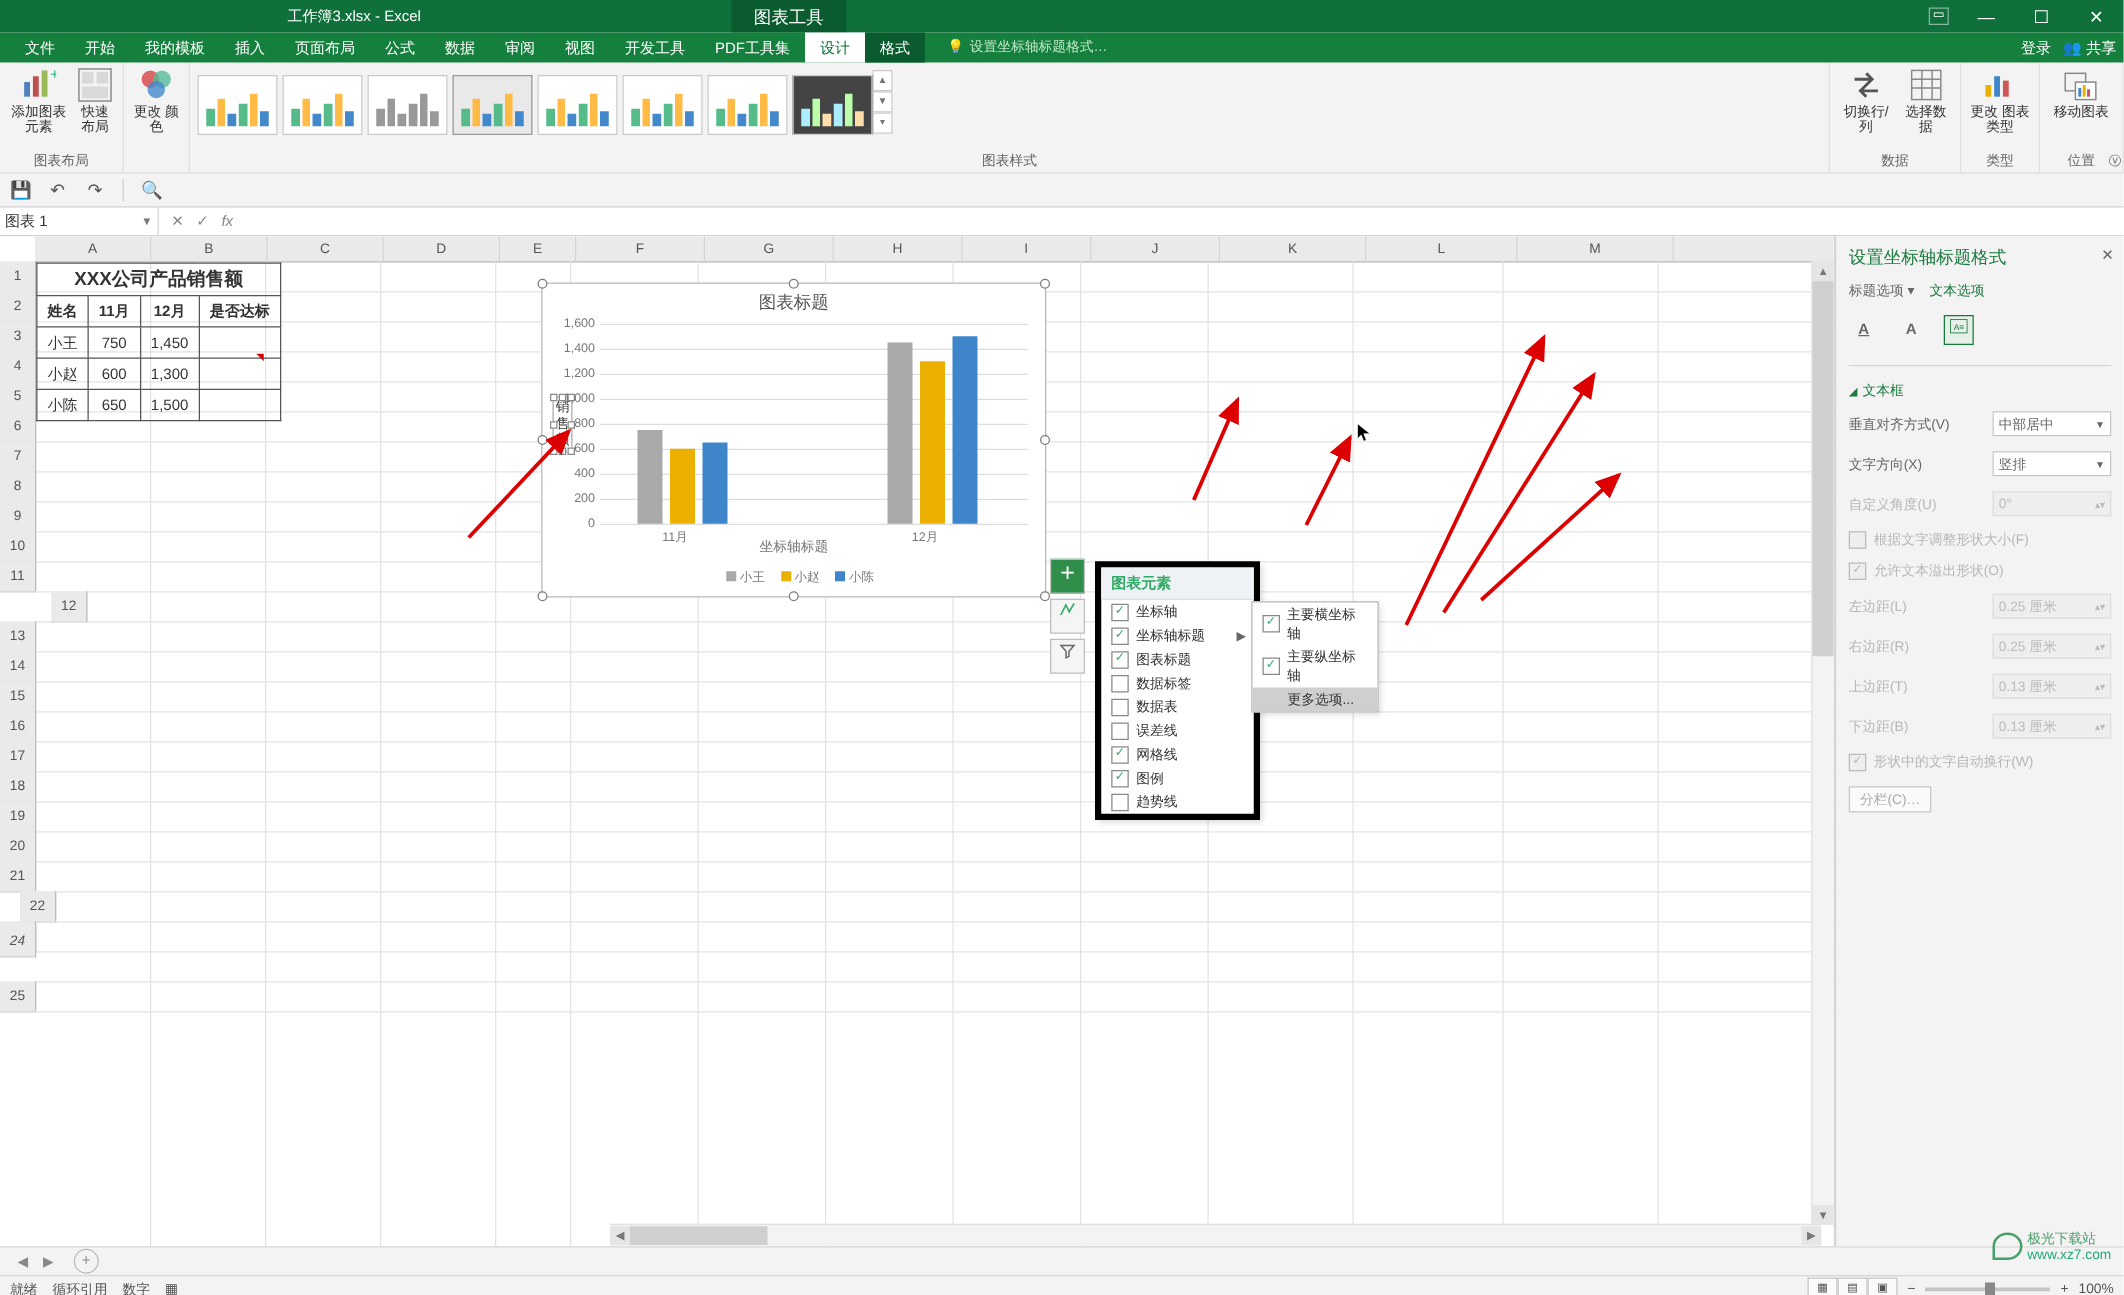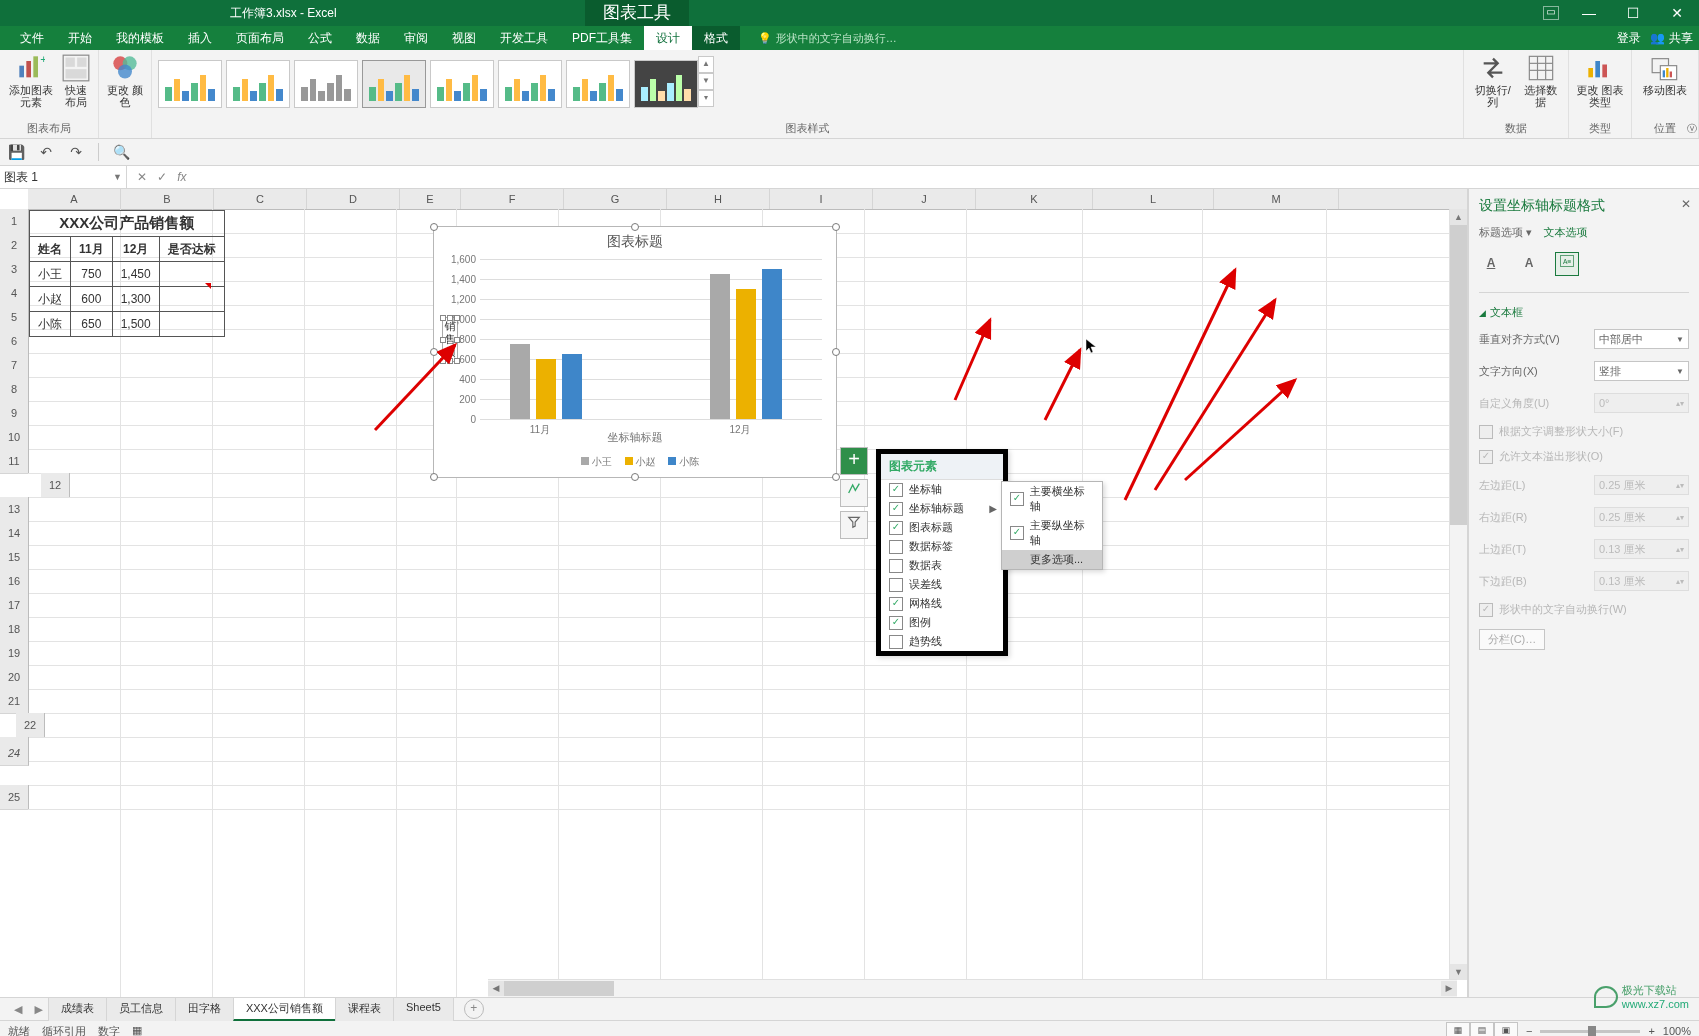--- a/index.html
+++ b/index.html
@@ -1,21 +1,21 @@
 <!DOCTYPE html>
 <html><head>
 <meta charset="utf-8">
 <style>
   html, body { margin: 0; padding: 0; font-family: "Microsoft YaHei", Arial, sans-serif; font-size: 12px; color: #333; background: #fff; height: 100%; overflow: hidden; -webkit-user-select: none; }
   .arrow { position: absolute; pointer-events: none; z-index: 50; }
 
   
   .title-bar { height: 26px; background: #0f703b; color: #fff; display: flex; align-items: center; position: relative; }
   .title-text { position: absolute; left: 230px; font-size: 12px; }
-  .title-chart-tools { position: absolute; left: 585px; top: 0; background: #0a5c2e; height: 26px; line-height: 26px; padding: 0 18px; color: #fff; font-size: 17px; }
+  .title-chart-tools { position: absolute; left: 585px; top: 0; background: #0a5c2e; height: 26px; line-height: 26px; padding: 0 18px; color: #fff; font-size: 14px; }
   .title-win-controls { position: absolute; right: 0; display: flex; }
   .title-win-controls div { width: 44px; height: 26px; text-align: center; line-height: 26px; font-size: 14px; cursor: default; }
   .title-restore { margin-right: 8px; border: 1px solid rgba(255,255,255,0.5); width: 14px !important; height: 12px !important; margin-top: 6px; padding: 0 !important; line-height: 10px !important; font-size: 10px !important; }
 
   
   .menu-bar { height: 24px; background: #15803d; display: flex; align-items: stretch; padding-left: 8px; position: relative; }
   .menu-tab { color: #fff; font-size: 12px; padding: 0 12px; line-height: 24px; cursor: default; }
   .menu-tab.active { background: #fff; color: #0f703b; }
   .menu-tab.context1 { background: #0a5c2e; }
   .menu-tell { color: #bde5c8; margin-left: 18px; line-height: 24px; font-size: 11px; display: flex; align-items: center; gap: 4px;}
@@ -167,21 +167,21 @@
   <div class="menu-tab">公式</div>
   <div class="menu-tab">数据</div>
   <div class="menu-tab">审阅</div>
   <div class="menu-tab">视图</div>
   <div class="menu-tab">开发工具</div>
   <div class="menu-tab">PDF工具集</div>
   <div class="menu-tab active context1" style="background:#fff;color:#0f703b;">设计</div>
   <div class="menu-tab context1" style="background:#0a5c2e;">格式</div>
   <div class="menu-tell">
       <span>💡</span>
-      <span>形状中的文字自动换行…</span>
+      <span>设置坐标轴标题格式…</span>
     </div>
   <div class="menu-right">
     <span>登录</span>
     <span>👥 <span>共享</span></span>
   </div>
 </div>
 
 <div class="ribbon">
   <div class="ribbon-group" style="width:86px;">
     <div style="display:flex;gap:4px;">
@@ -733,28 +733,20 @@
         <div class="chk">✓</div>
         <span>形状中的文字自动换行(W)</span>
       </div>
     <div class="tp-btn">分栏(C)…</div>
   </div>
 </div>
 
 <div class="sheettabs">
   <span class="nav">◀</span>
   <span class="nav">▶</span>
-  <div id="sheetTabs" style="display:flex;">
-      <div class="tab">成绩表</div>
-      <div class="tab">员工信息</div>
-      <div class="tab">田字格</div>
-      <div class="tab active">XXX公司销售额</div>
-      <div class="tab">课程表</div>
-      <div class="tab">Sheet5</div>
-    </div>
   <div class="add">+</div>
 </div>
 
 <div class="statusbar">
   <div style="display:flex;gap:12px;">
     <span>就绪</span>
     <span>循环引用</span>
     <span>数字</span>
     <span>▦</span>
   </div>

